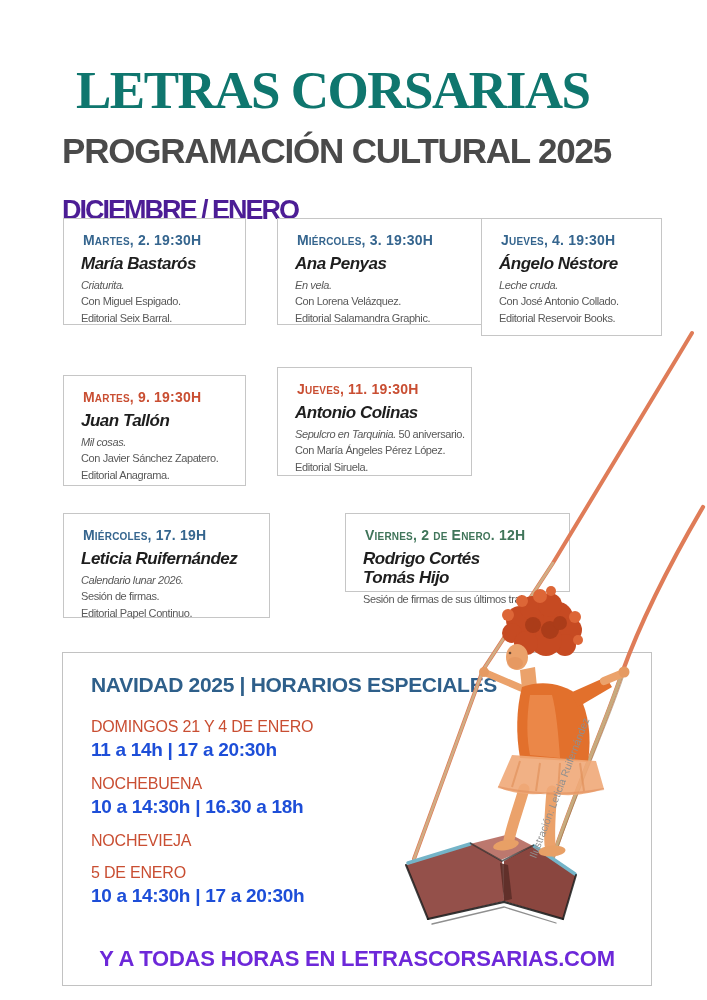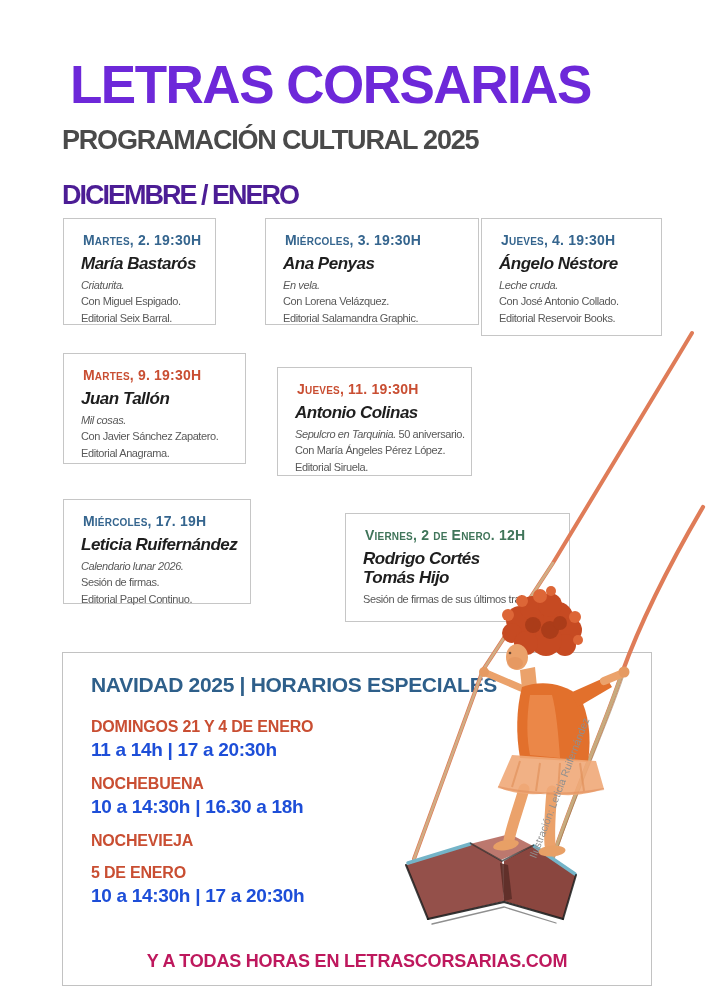--- a/index.html
+++ b/index.html
@@ -2,22 +2,22 @@
 <html><head>
 <meta charset="utf-8">
 <style>
   html,body{margin:0;padding:0;background:#ffffff;}
   .page{
     position:relative;width:707px;height:1000px;margin:0 auto;background:#fff;
     font-family:"Liberation Sans","DejaVu Sans",sans-serif;overflow:hidden;
   }
   
   .header{position:absolute;left:62px;top:50px;}
-  .title{font-size:53px;font-weight:bold;color:#6d28d9;letter-spacing:-1.5px;line-height:1;margin:8px;}
-  .subtitle{font-size:27px;font-weight:bold;color:#4a4a4a;letter-spacing:-1.2px;margin-top:14px;}
+  .title{font-size:53px;font-weight:bold;color:#0f766e;letter-spacing:-1.5px;line-height:1;margin:14px;font-family:Liberation Serif, serif;}
+  .subtitle{font-size:35px;font-weight:bold;color:#4a4a4a;letter-spacing:-1.2px;margin-top:14px;}
   .period{font-size:27px;font-weight:bold;color:#4c1d95;letter-spacing:-2px;margin-top:24px;}
   
   .card{
     position:absolute;background:#fff;border:1px solid #c6c6c6;box-sizing:border-box;
     padding:13px 4px 0 17px;
   }
   .card .date{
     font-size:14px;font-weight:bold;font-variant:small-caps;letter-spacing:.2px;
     margin:0 0 6px 2px;white-space:nowrap;
   }
@@ -26,102 +26,102 @@
   .accent-green .date{color:#40755a;}
   .card .name{font-size:17px;font-weight:bold;color:#1e1e1e;letter-spacing:-.5px;line-height:1.12;white-space:nowrap;font-style:italic;}
   .card .details{font-size:11px;color:#595959;letter-spacing:-.4px;line-height:1.48;margin-top:4px;}
   .book-title{font-style:italic;}
   
   .navidad{
     position:absolute;left:62px;top:652px;width:590px;height:334px;border:1px solid #c2c2c2;
     box-sizing:border-box;padding:20px 0 0 28px;background:#fff;
   }
   .navidad-title{font-size:21px;font-weight:bold;color:#2e5f8a;letter-spacing:-.3px;}
-  .sched-label{font-size:16px;font-weight:bold;color:#c94e32;letter-spacing:-.2px;margin-top:14px;}
+  .sched-label{font-size:16px;font-weight:normal;color:#c94e32;letter-spacing:-.2px;margin-top:14px;}
   .sched-label.first{margin-top:21px;}
   .sched-hours{font-size:19px;font-weight:bold;color:#1d4ed8;letter-spacing:-.3px;margin-top:3px;}
   .site-footer{
     position:absolute;left:0;right:0;bottom:13px;text-align:center;
-    font-size:18px;font-weight:bold;color:#be185d;letter-spacing:-.2px;
+    font-size:22px;font-weight:bold;color:#6d28d9;letter-spacing:-.2px;
   }
   
   .illus{position:absolute;left:400px;top:325px;width:307px;height:625px;z-index:3;pointer-events:none;}
 </style>
 </head>
 <body>
 
 <div class="page">
 
   <div class="header">
     <h1 class="title">LETRAS CORSARIAS</h1>
     <div class="subtitle">PROGRAMACIÓN CULTURAL 2025</div>
     <div class="period">DICIEMBRE / ENERO</div>
   </div>
 
-  <div class="card accent-blue" style="left:63px;top:218px;width:153px;height:107px;">
+  <div class="card accent-blue" style="left:63px;top:218px;width:183px;height:107px;">
     <div class="date">Martes, 2. 19:30H</div>
     <div class="name">María Bastarós</div>
     <div class="details">
       <span class="book-title">Criaturita.</span><br>
       <span>Con Miguel Espigado.</span><br>
       <span>Editorial Seix Barral.</span>
     </div>
   </div>
 
-  <div class="card accent-blue" style="left:265px;top:218px;width:214px;height:107px;">
+  <div class="card accent-blue" style="left:277px;top:218px;width:214px;height:107px;">
     <div class="date">Miércoles, 3. 19:30H</div>
     <div class="name">Ana Penyas</div>
     <div class="details">
       <span class="book-title">En vela.</span><br>
       <span>Con Lorena Velázquez.</span><br>
       <span>Editorial Salamandra Graphic.</span>
     </div>
   </div>
 
   <div class="card accent-blue" style="left:481px;top:218px;width:181px;height:118px;">
     <div class="date">Jueves, 4. 19:30H</div>
     <div class="name">Ángelo Néstore</div>
     <div class="details">
       <span class="book-title">Leche cruda.</span><br>
       <span>Con José Antonio Collado.</span><br>
       <span>Editorial Reservoir Books.</span>
     </div>
   </div>
 
-  <div class="card accent-red" style="left:63px;top:353px;width:183px;height:111px;">
+  <div class="card accent-red" style="left:63px;top:375px;width:183px;height:111px;">
     <div class="date">Martes, 9. 19:30H</div>
     <div class="name">Juan Tallón</div>
     <div class="details">
       <span class="book-title">Mil cosas.</span><br>
       <span>Con Javier Sánchez Zapatero.</span><br>
       <span>Editorial Anagrama.</span>
     </div>
   </div>
 
   <div class="card accent-red" style="left:277px;top:367px;width:195px;height:109px;">
     <div class="date">Jueves, 11. 19:30H</div>
     <div class="name">Antonio Colinas</div>
     <div class="details">
       <span class="book-title">Sepulcro en Tarquinia.</span><span> 50 aniversario.</span><br>
       <span>Con María Ángeles Pérez López.</span><br>
       <span>Editorial Siruela.</span>
     </div>
   </div>
 
-  <div class="card accent-blue" style="left:63px;top:499px;width:188px;height:105px;">
+  <div class="card accent-blue" style="left:63px;top:513px;width:207px;height:105px;">
     <div class="date">Miércoles, 17. 19H</div>
     <div class="name">Leticia Ruifernández</div>
     <div class="details">
       <span class="book-title">Calendario lunar 2026.</span><br>
       <span>Sesión de firmas.</span><br>
       <span>Editorial Papel Continuo.</span>
     </div>
   </div>
 
-  <div class="card accent-green" style="left:345px;top:513px;width:225px;height:109px;">
+  <div class="card accent-green" style="left:345px;top:513px;width:225px;height:79px;">
     <div class="date">Viernes, 2 de Enero. 12H</div>
     <div class="name">Rodrigo Cortés</div>
     <div class="name">Tomás Hijo</div>
     <div class="details">
       <span>Sesión de firmas de sus últimos trabajos.</span>
     </div>
   </div>
 
   <div class="navidad">
     <div class="navidad-title">NAVIDAD 2025 | HORARIOS ESPECIALES</div>

